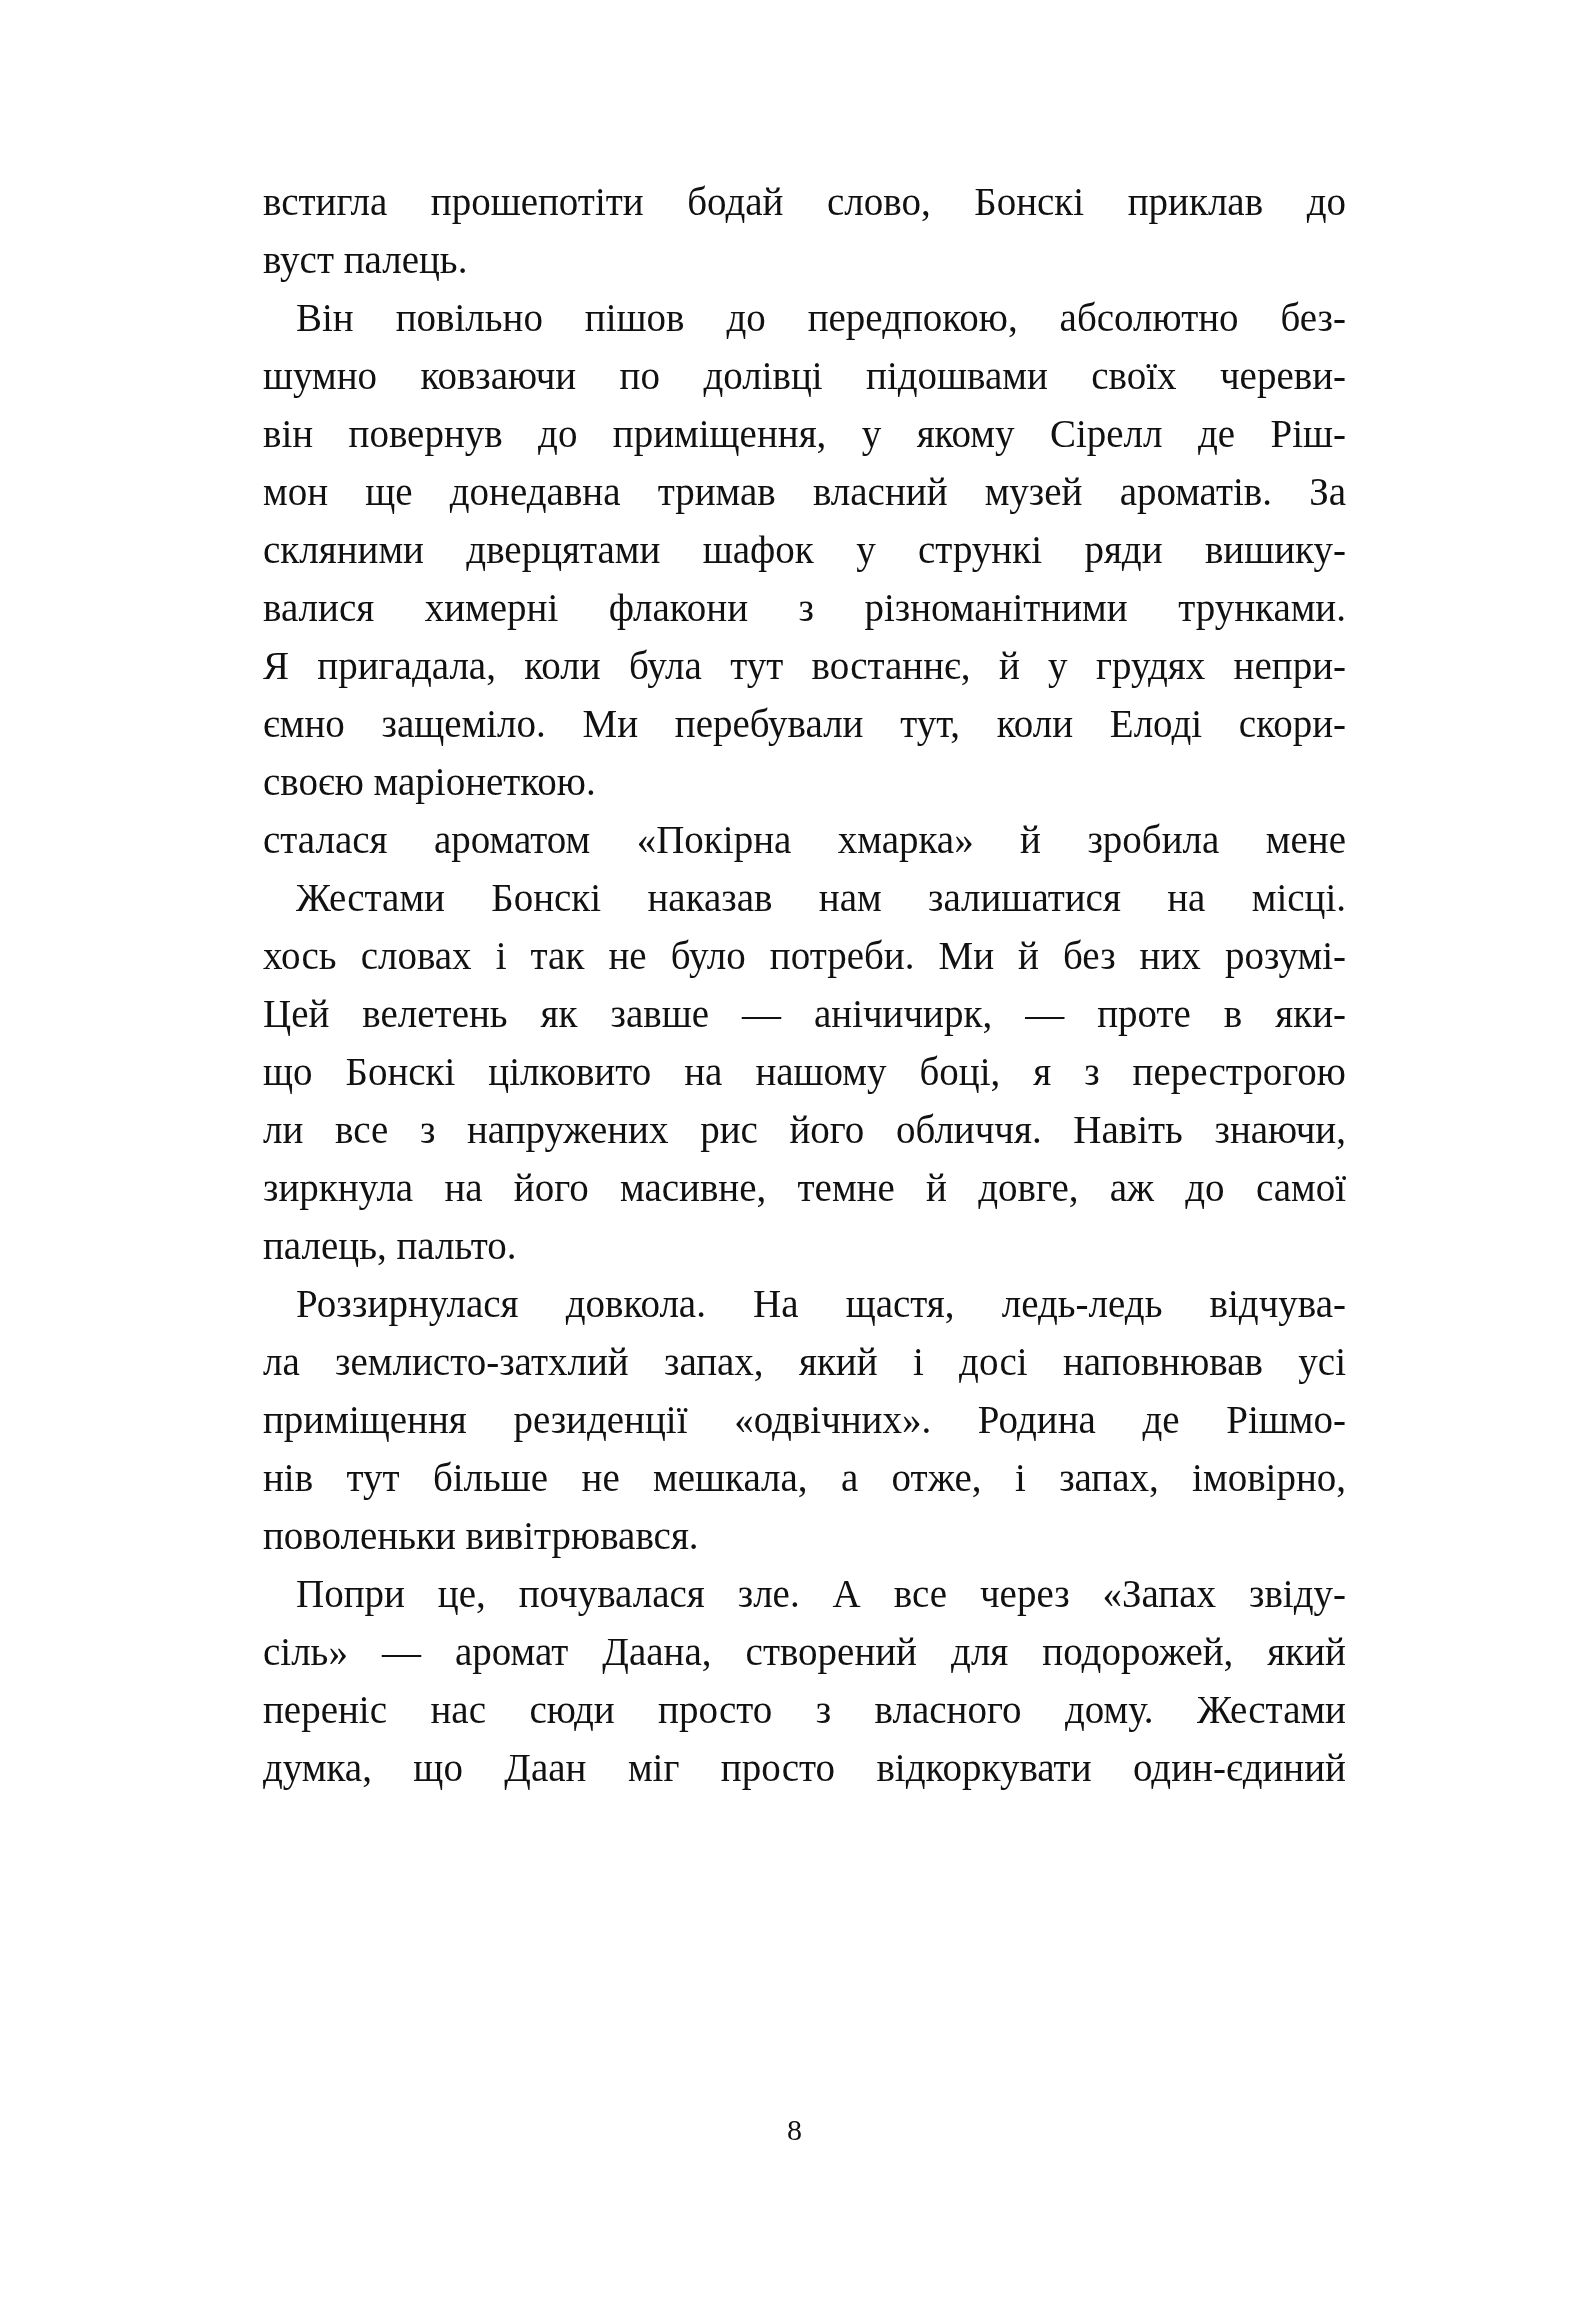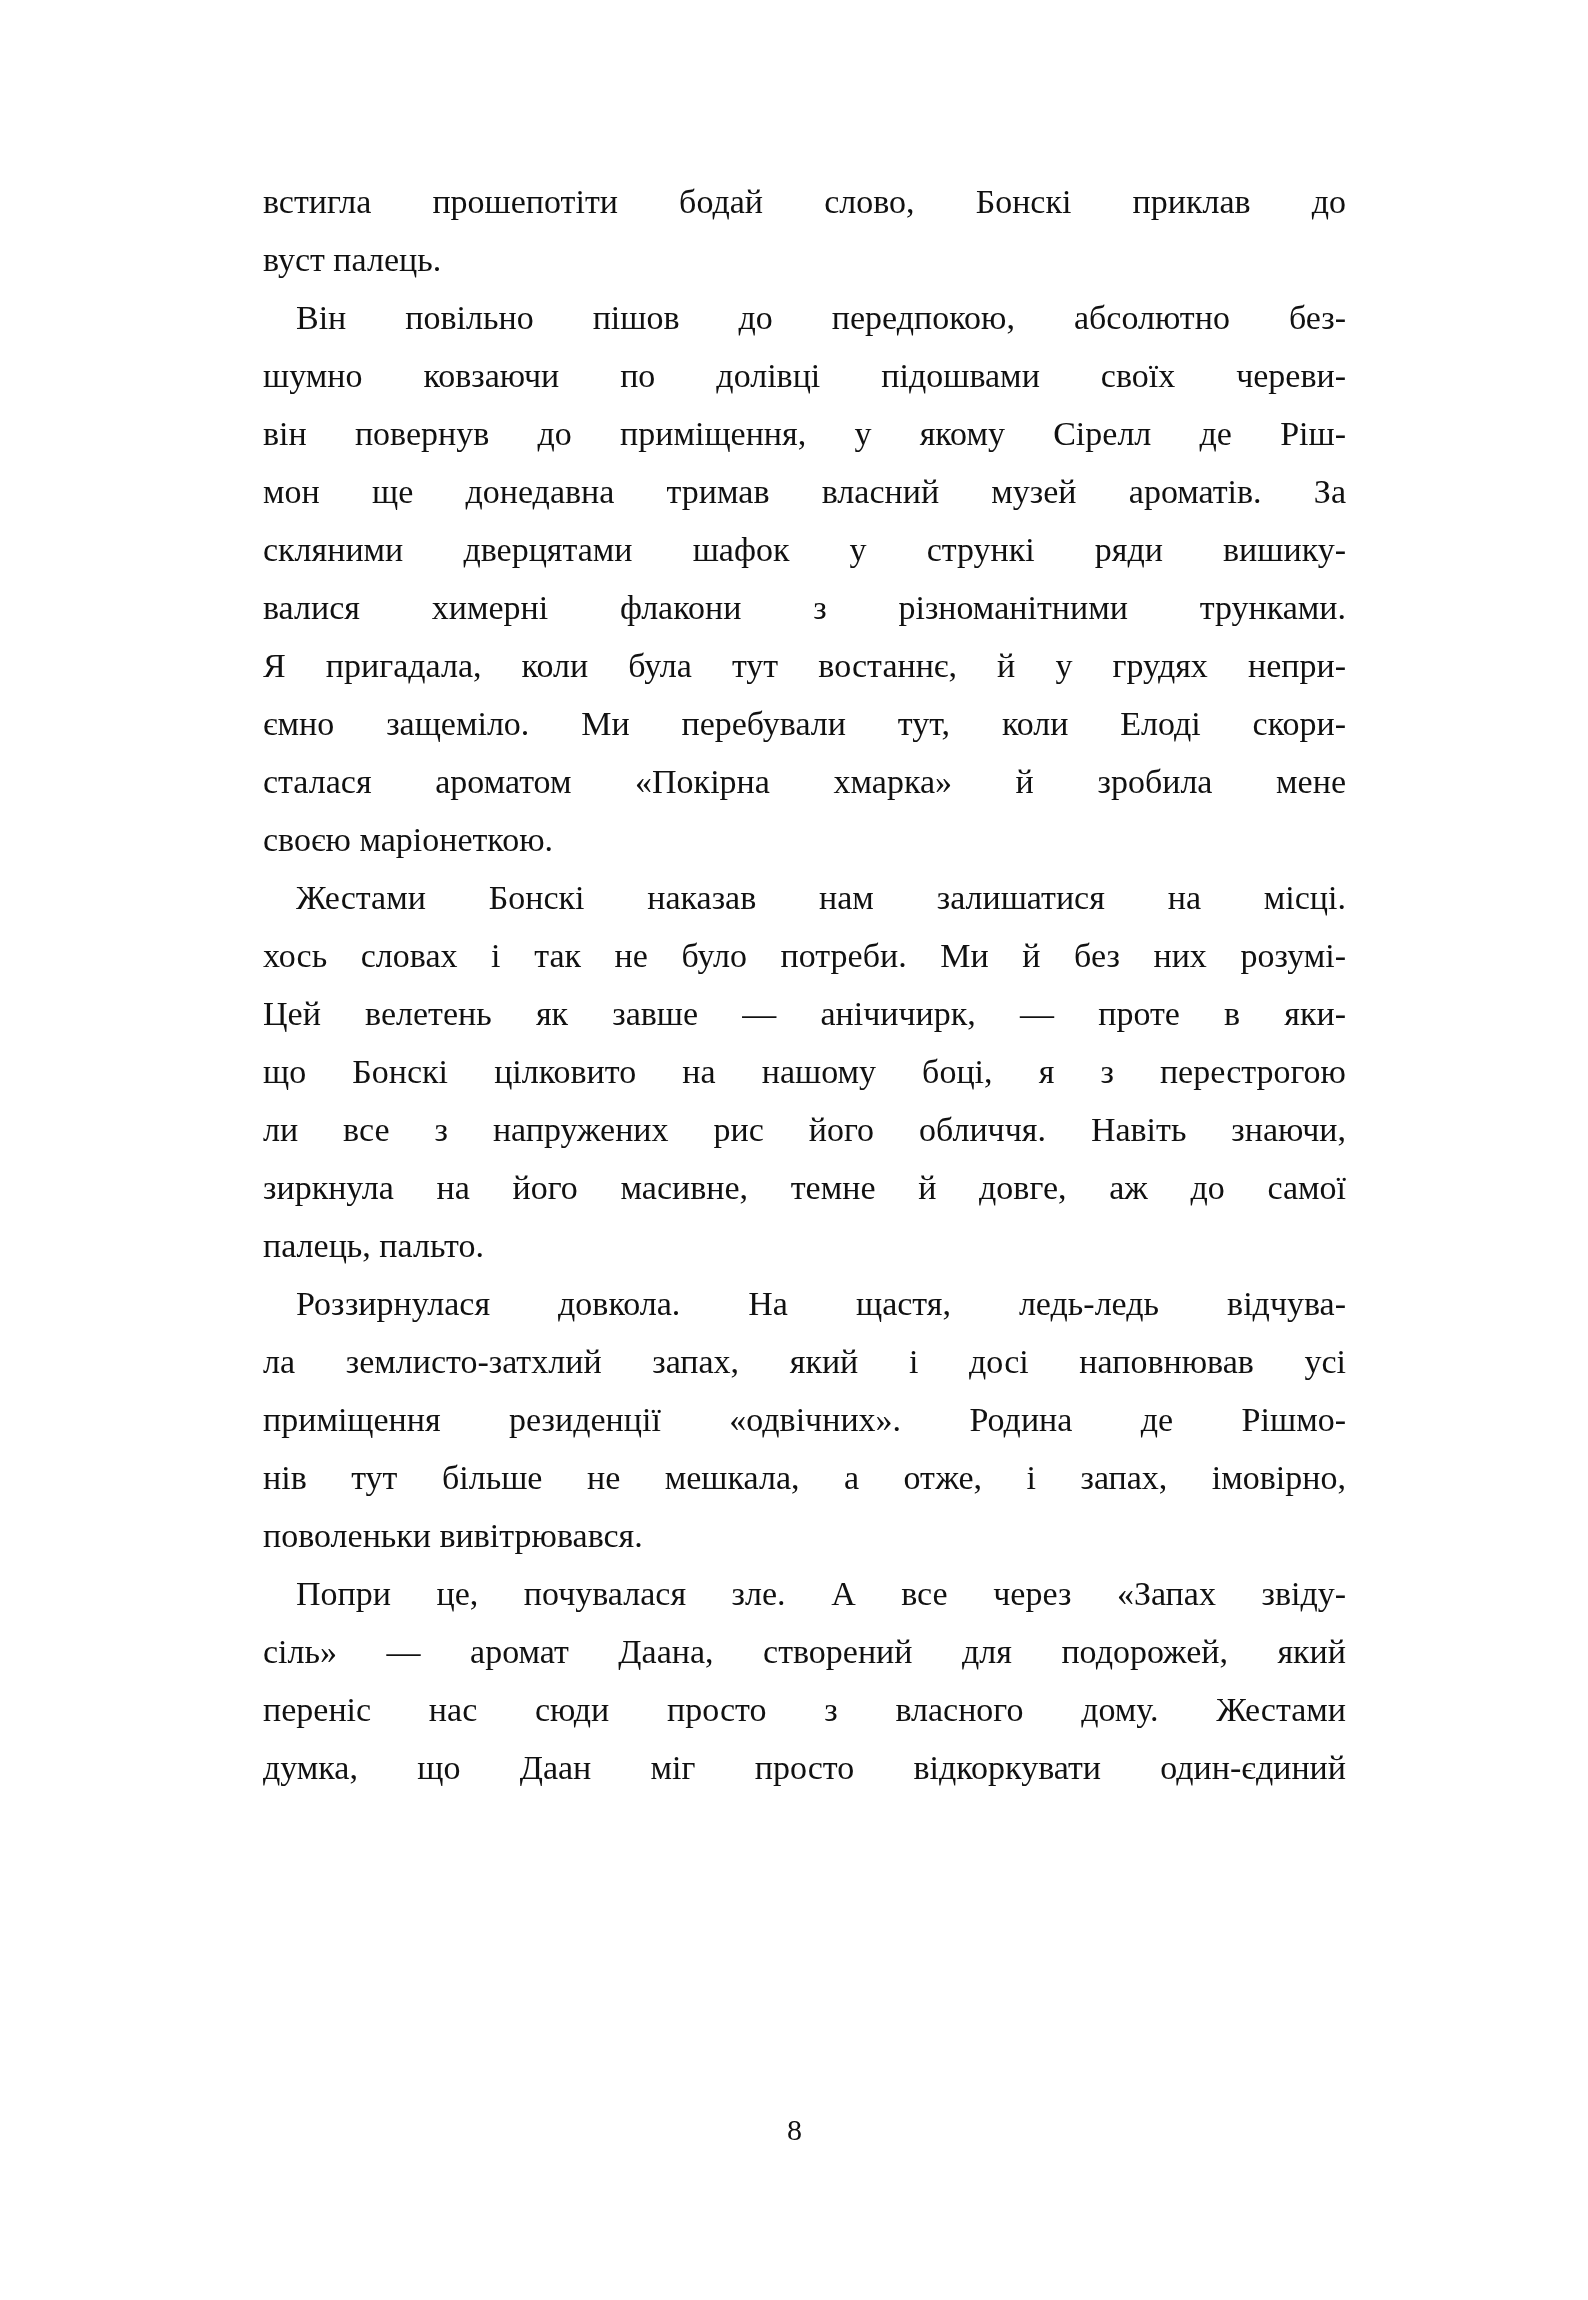--- a/index.html
+++ b/index.html
@@ -18,21 +18,21 @@
     .text-block {
       position: absolute;
       left: 263px;
       top: 173px;
       width: 1083px;
     }
     .line {
       display: block;
       height: 58px;
       line-height: 58px;
-      font-size: 34px;
+      font-size: 39px;
       white-space: nowrap;
       text-align: justify;
       text-align-last: justify;
     }
     .line.last {
       text-align-last: left;
     }
     .line.indent {
       padding-left: 33px;
     }
@@ -59,22 +59,22 @@
 
   <div>
     <span class="line indent">Він повільно пішов до передпокою, абсолютно без-</span>
     <span class="line">шумно ковзаючи по долівці підошвами своїх череви-</span>
     <span class="line">він повернув до приміщення, у якому Сірелл де Ріш-</span>
     <span class="line">мон ще донедавна тримав власний музей ароматів. За</span>
     <span class="line">скляними дверцятами шафок у стрункі ряди вишику-</span>
     <span class="line">валися химерні флакони з різноманітними трунками.</span>
     <span class="line">Я пригадала, коли була тут востаннє, й у грудях непри-</span>
     <span class="line">ємно защеміло. Ми перебували тут, коли Елоді скори-</span>
+    <span class="line last">своєю маріонеткою.</span>
     <span class="line">сталася ароматом «Покірна хмарка» й зробила мене</span>
-    <span class="line last">своєю маріонеткою.</span>
   </div>
 
   <div>
     <span class="line indent">Жестами Бонскі наказав нам залишатися на місці.</span>
     <span class="line">хось словах і так не було потреби. Ми й без них розумі-</span>
     <span class="line">Цей велетень як завше — анічичирк, — проте в яки-</span>
     <span class="line">що Бонскі цілковито на нашому боці, я з перестрогою</span>
     <span class="line">ли все з напружених рис його обличчя. Навіть знаючи,</span>
     <span class="line">зиркнула на його масивне, темне й довге, аж до самої</span>
     <span class="line last">палець, пальто.</span>

